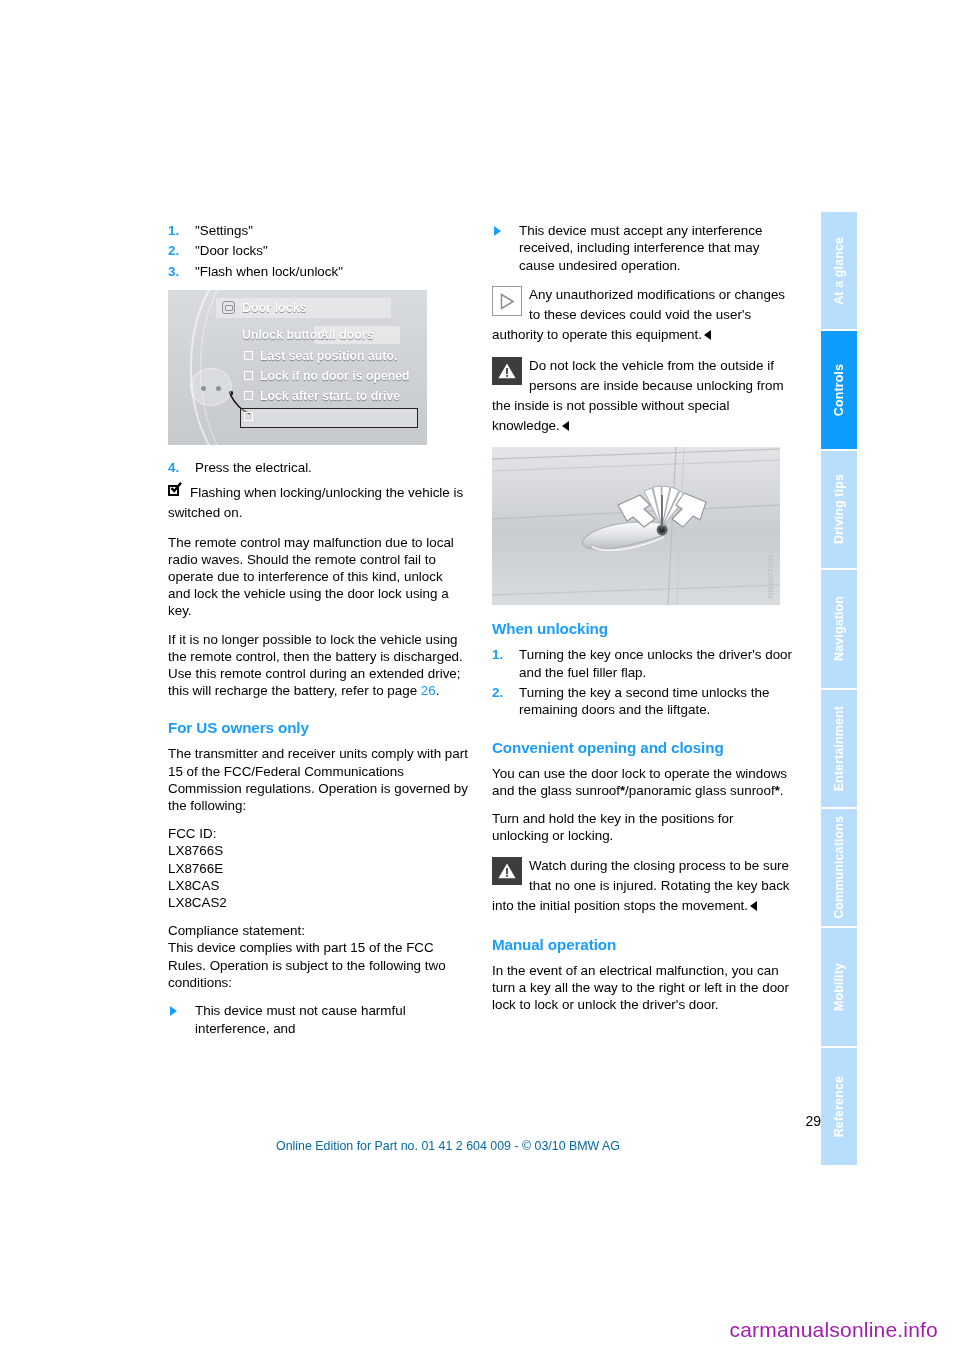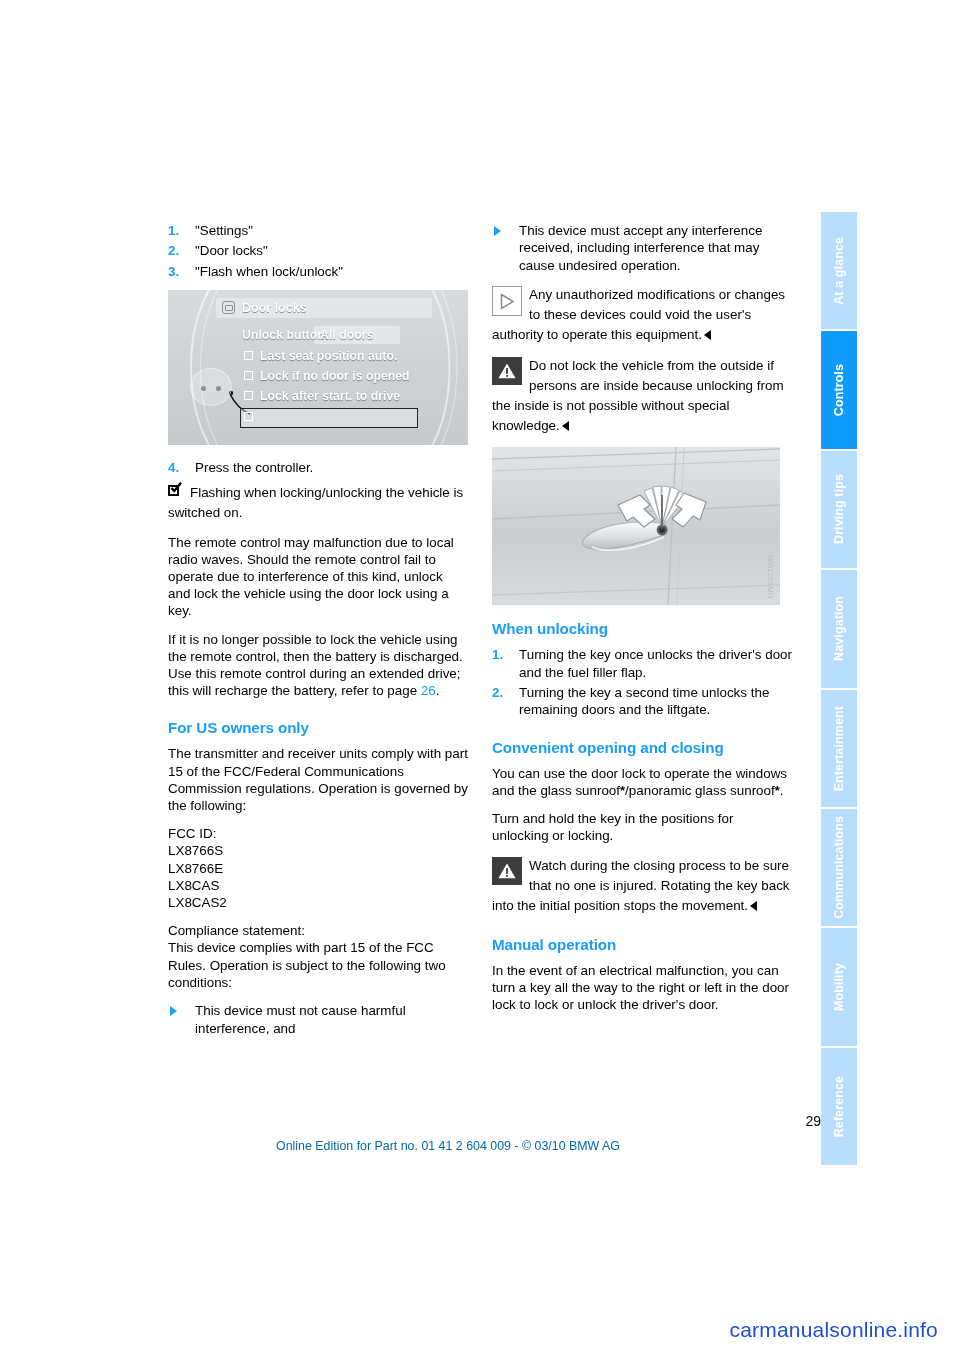--- a/index.html
+++ b/index.html
@@ -172,21 +172,21 @@
     border-bottom: 5px solid transparent;
     vertical-align: -1px;
     margin-left: 2px;
   }
 
   .link { color: #1b9dfc; }
 
   
   .figure { margin: 6px 0 14px 0; position: relative; }
   .idrive {
-    width: 300px; height: 155px;
+    width: 259px; height: 155px;
     background: linear-gradient(180deg,#d9dcde 0%, #cfd3d6 45%, #c6cacd 100%);
     position: relative;
     overflow: hidden;
     text-align: center;
   }
   .idrive .topbar {
     position: absolute; left: 48px; top: 8px; right: 36px; height: 20px;
     background: rgba(255,255,255,.34);
   }
   .idrive .topbar .t {
@@ -288,21 +288,21 @@
     right: 130px; top: -4px;
     width: 5px; height: 42px;
     background: #b9ddfd;
   }
 
   
   #watermark {
     position: absolute;
     right: 22px; bottom: 16px;
     font-size: 21px;
-    color: #1d4ed8;
+    color: #a21caf;
     letter-spacing: .2px;
   }
   sup.ast { font-size: 13px; vertical-align: 0; font-weight: bold; }
 </style>
 </head>
 <body>
 
 <div id="page">
 
   <div id="tab-rail">
@@ -385,21 +385,21 @@
 
         <div class="hl"></div>
         <div class="cbx" style="left:76px; top:122px;"></div>
         <div class="rowlabel" style="left:92px; top:132px;margin-top:32px;">Flash when lock/unlock</div>
       </div>
     </div>
 
     <ol class="steps" style="margin-bottom:6px;">
       <li>
         <span class="num">4.</span>
-        <span>Press the controller.</span>
+        <span>Press the electrical.</span>
       </li>
     </ol>
 
     <div class="noteblock">
       <span class="gly gly-checkbox">
         <span class="bx"></span>
         <svg class="ck" viewBox="0 0 12 12">
           <path d="M1.5 6 L4.2 9 L11 0.8" fill="none" stroke="#000" stroke-width="2.4"></path>
         </svg>
       </span>

